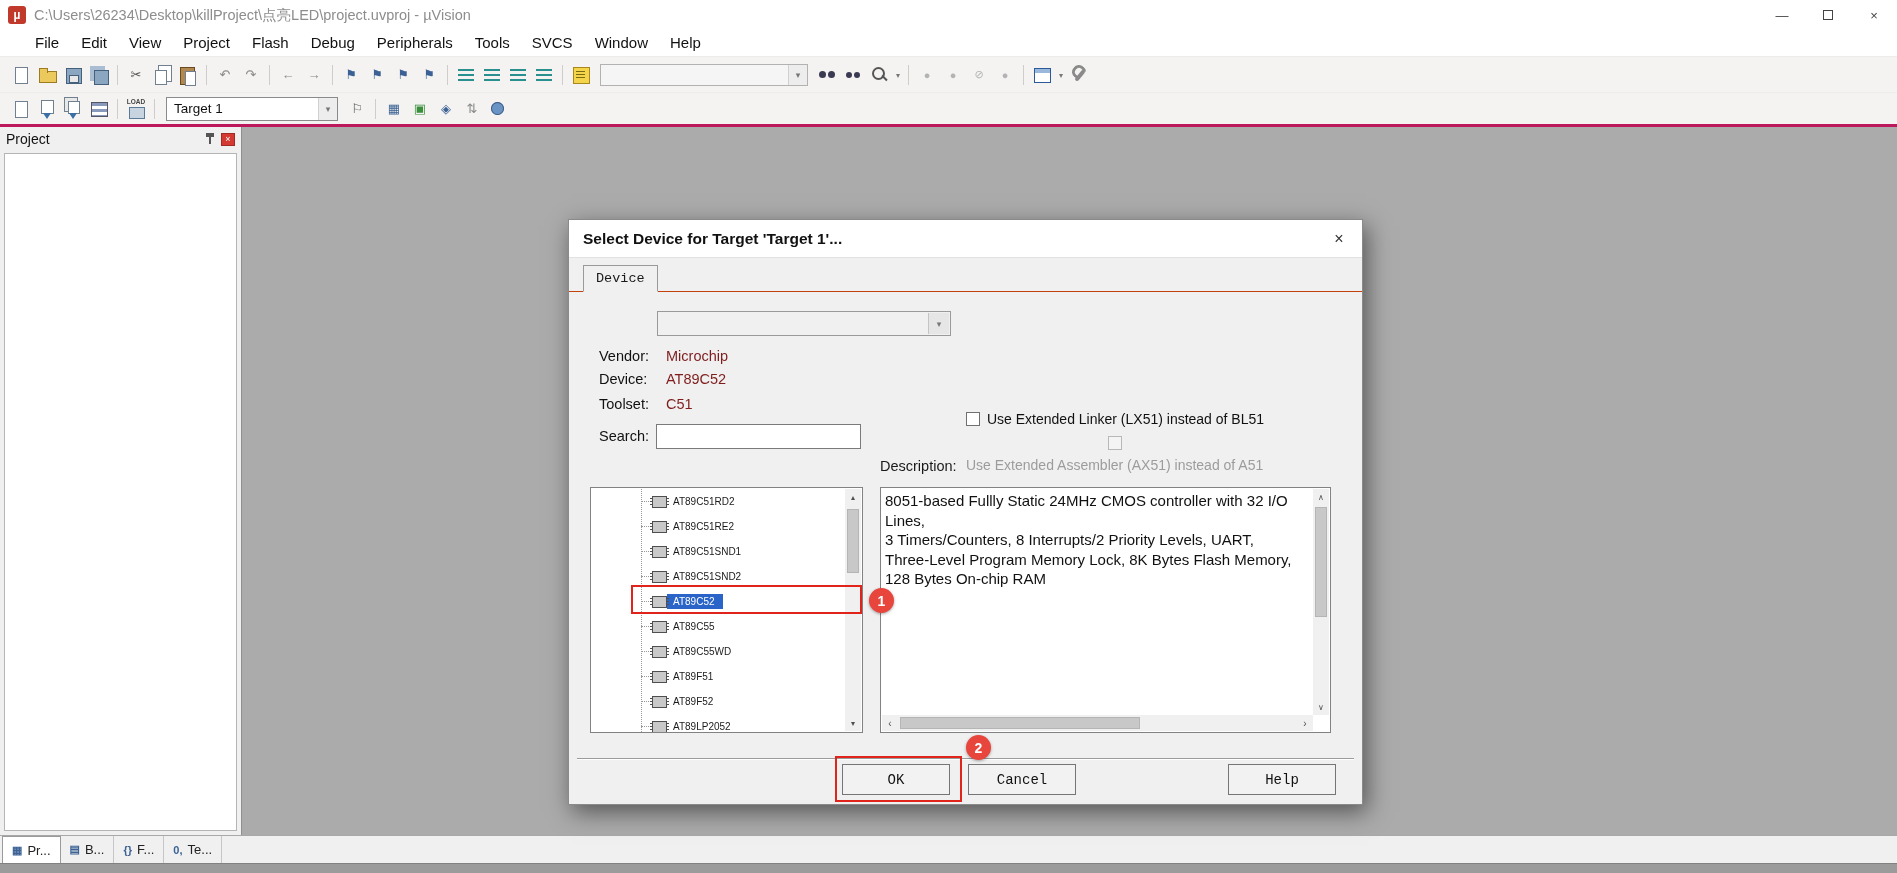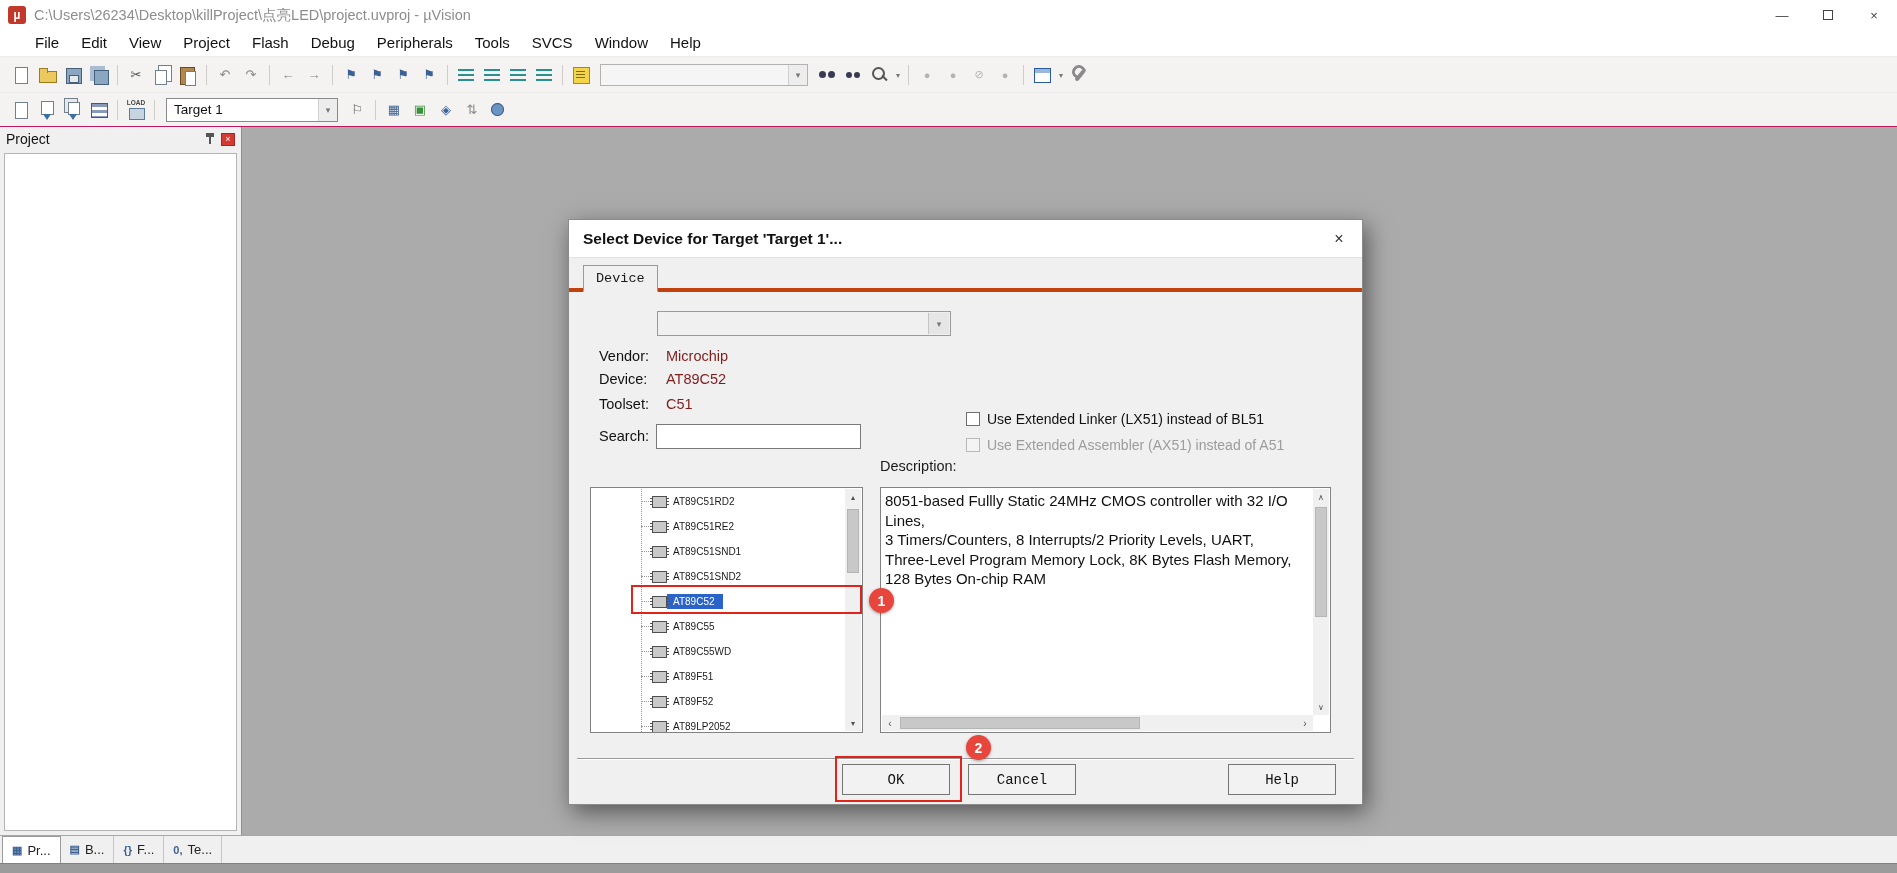--- a/index.html
+++ b/index.html
@@ -15,21 +15,21 @@
   .wbtn { width:46px; height:100%; display:flex; align-items:center; justify-content:center; font-size:13px; color:#444; }
   .wbtn .maxbox { width:10px; height:10px; border:1px solid #444; display:block; }
 
   
   .menubar { position:absolute; top:30px; left:0; right:0; height:26px; background:#fff; display:flex; align-items:center; padding-left:24px; }
   .menu-item { padding:0 11px; font-size:15px; color:#111; line-height:26px; }
 
   
   .toolbar { position:absolute; left:0; right:0; background:#f4f3f2; display:flex; align-items:center; padding-left:8px; border-top:1px solid #ececec; }
   .tb1 { top:56px; height:36px; }
-  .tb2 { top:92px; height:35px; border-bottom:1px solid #be185d; }
+  .tb2 { top:92px; height:35px; border-bottom:3px solid #be185d; }
   .tbsep { width:1px; height:20px; background:#cfcdca; margin:0 5px; flex:none; }
   .ic { position:relative; width:24px; height:24px; flex:none; display:flex; align-items:center; justify-content:center; font-size:13px; margin:0 1px; border-radius:3px; }
   .caret { position:absolute; right:-9px; top:8px; font-size:8px; color:#777; }
   .with-caret { margin-right:12px; }
   .g-dim { color:#8a8a8a; } .g-dark { color:#555; } .g-blue { color:#3c6295; }
   .g-gray { color:#b3b3b3; font-size:11px; } .g-green { color:#3a8f3a; }
   .g-load { font-size:6.5px; color:#444; align-items:flex-start; padding-top:1px; font-weight:bold; }
   .g-load::after { content:""; position:absolute; left:5px; top:10px; width:14px; height:10px; background:#c8d4e0; border:1px solid #5a7a9a; }
 
   .a-page::before { content:""; position:absolute; left:6px; top:4px; width:11px; height:15px; background:#fff; border:1px solid #708090; }
@@ -82,33 +82,33 @@
   .bticon { font-size:11px; color:#3c6295; font-weight:bold; }
   .statusstrip { position:absolute; left:0; right:0; bottom:0; height:10px; background:#9b9b9b; border-top:1px solid #818181; }
 
   
   .dialog { position:absolute; left:568px; top:219px; width:795px; height:586px; background:#f0f0f0; border:1px solid #8a8a8a; box-shadow:4px 7px 22px rgba(0,0,0,.5); }
   .dlg-title { position:absolute; top:0; left:0; right:0; height:38px; background:#fff; display:flex; align-items:center; padding-left:14px; border-bottom:1px solid #e2e2e2;gap:24px; }
   .dlg-title-text { font-weight:bold; font-size:15.5px; color:#111; }
   .dlg-close { margin-left:auto; width:46px; height:100%; display:flex; align-items:center; justify-content:center; font-size:16px; color:#333; }
   .dlg-client { position:absolute; top:38px; left:0; right:0; bottom:0; }
 
-  .tabstrip { position:absolute; top:7px; left:0; right:0; height:27px; border-bottom:4px solid #c2410c; padding-left:14px; }
+  .tabstrip { position:absolute; top:7px; left:0; right:0; height:27px; border-bottom:1px solid #c2410c; padding-left:14px; }
   .tab { display:inline-block; height:27px; line-height:26px; padding:0 12px; border:1px solid #9a9a9a; border-bottom:1px solid #f0f0f0; background:#f0f0f0; font-family:"Liberation Mono", monospace; font-size:13.5px; position:relative; top:0; }
 
   .cpu-combo { position:absolute; left:88px; top:53px; width:294px; height:25px; background:#f0f0f0; border:1px solid #9a9a9a; }
   .cpu-combo .combo-btn2 { position:absolute; right:1px; top:1px; bottom:1px; width:21px; background:#e6e6e6; border-left:1px solid #c4c4c4; display:flex; align-items:center; justify-content:center; font-size:9px; color:#777; }
 
   .flabel { position:absolute; left:30px; font-size:14.5px; color:#111; }
   .fval { position:absolute; left:97px; font-size:14.5px; color:#7f1d1d; }
   .search-input { position:absolute; left:87px; top:166px; width:205px; height:25px; border:1px solid #7a7a7a; background:#fff; font-size:14px; padding:0 5px; font-family:"Liberation Sans", sans-serif; }
 
   .chk { position:absolute; left:397px; display:flex; align-items:center; gap:7px; font-size:14px; height:18px; color:#111; }
   .chk .box { width:14px; height:14px; background:#fff; border:1px solid #707070; flex:none; }
-  .chk.disabled { color:#9c9c9c; }
+  .chk.disabled { color:#9c9c9c;flex-direction:column; }
   .chk.disabled .box { border-color:#b8b8b8; background:#f4f4f4; }
 
   .desc-label { position:absolute; left:311px; top:200px; font-size:14.5px; }
 
   .devlist { position:absolute; left:21px; top:229px; width:273px; height:246px; background:#fff; border:1px solid #828282; }
   .dl-rows { position:absolute; left:0; top:1px; right:17px; bottom:0; overflow:hidden; }
   .tree-vline { position:absolute; left:50px; top:0; bottom:0; border-left:1px dotted #9a9a9a; }
   .dl-row { display:flex; align-items:center; height:25px; padding-left:50px; white-space:nowrap; }
   .dash { width:8px; border-top:1px dotted #9a9a9a; flex:none; }
   .chip { width:15px; height:12px; background:#c9c9c9; border:1px solid #4f4f4f; position:relative; flex:none; margin-left:3px; }

